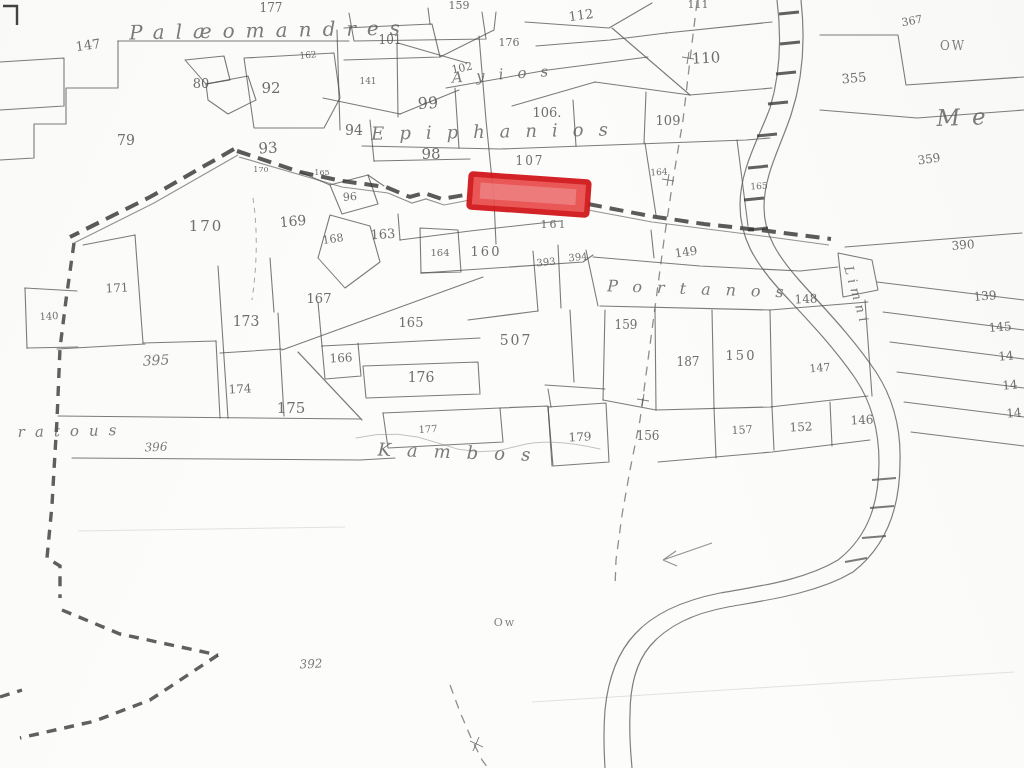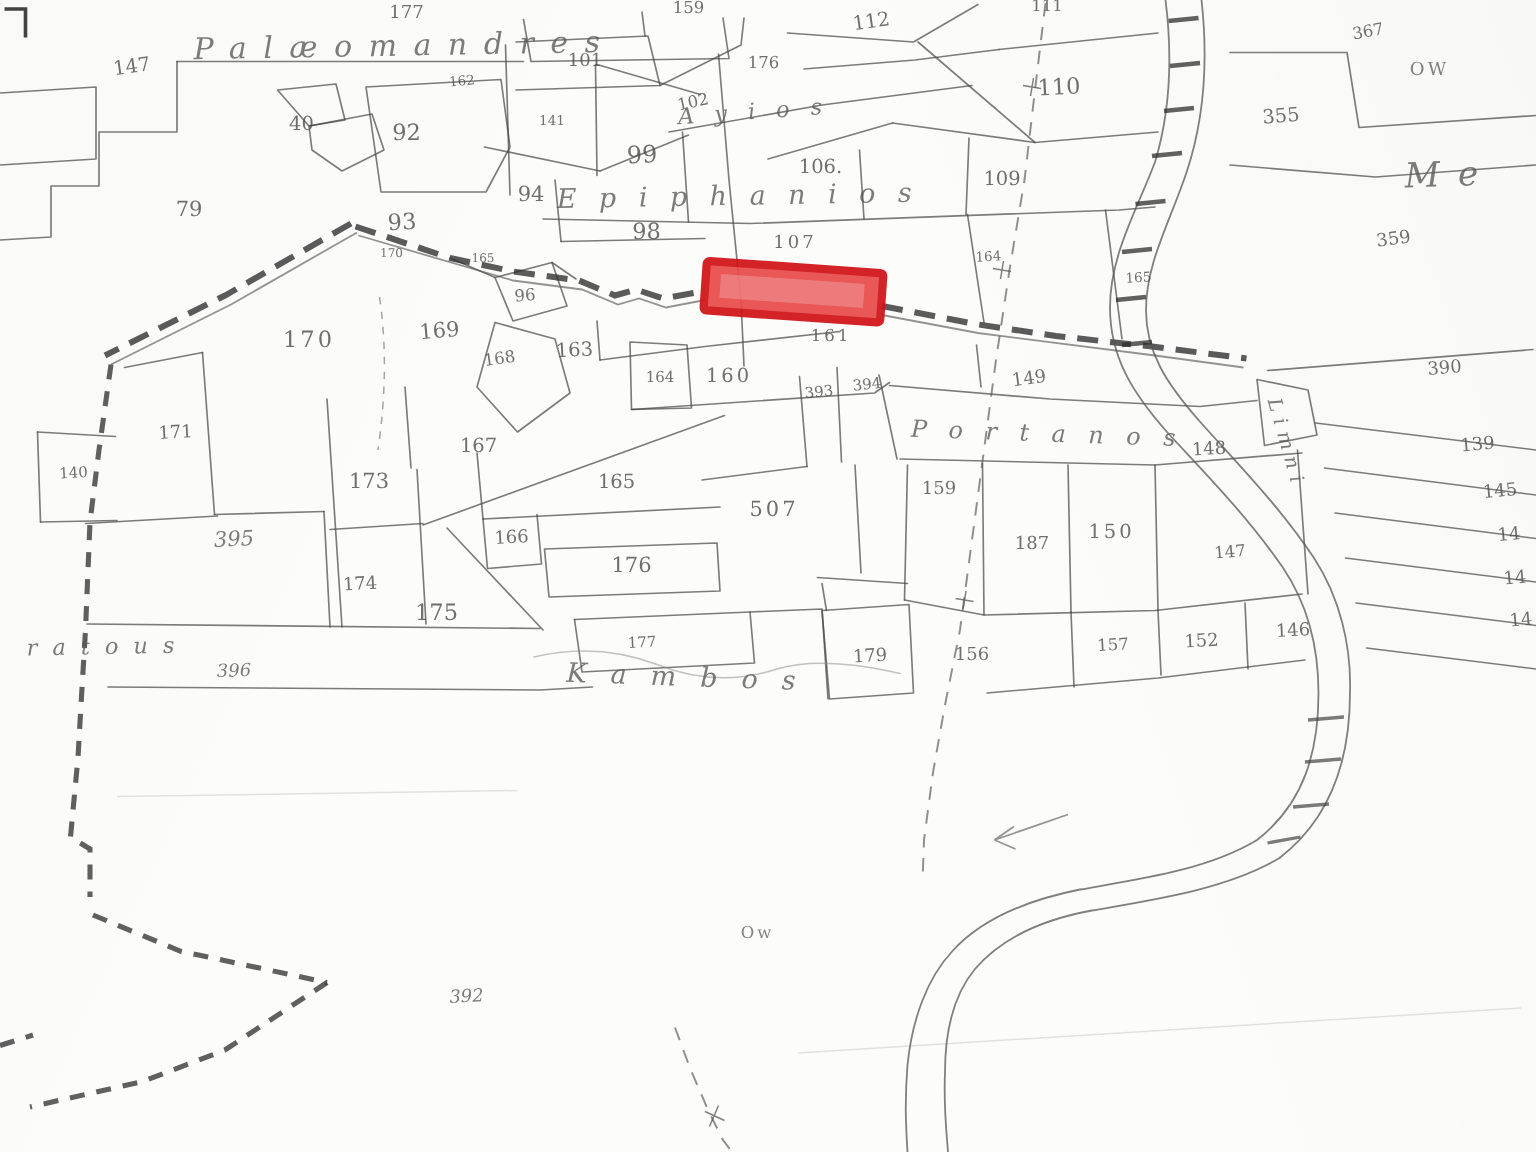--- a/index.html
+++ b/index.html
@@ -194,21 +194,21 @@
       <span class="lbl num" style="left: 581px; top: 15px; font-size: 13px; transform: translate(-50%, -50%) rotate(-8deg);">112</span>
       <span class="lbl num" style="left: 698px; top: 4px; font-size: 11px; transform: translate(-50%, -50%) rotate(0deg);">111</span>
       <span class="lbl num" style="left: 912px; top: 21px; font-size: 11px; transform: translate(-50%, -50%) rotate(-10deg);">367</span>
       <span class="lbl mark" style="left: 953px; top: 46px; font-size: 12px; transform: translate(-50%, -50%) rotate(0deg);">OW</span>
       <span class="lbl num" style="left: 390px; top: 40px; font-size: 12px; transform: translate(-50%, -50%) rotate(0deg);">101</span>
       <span class="lbl num" style="left: 308px; top: 55px; font-size: 9px; transform: translate(-50%, -50%) rotate(-5deg);">162</span>
       <span class="lbl num" style="left: 462px; top: 68px; font-size: 11px; transform: translate(-50%, -50%) rotate(-12deg);">102</span>
       <span class="lbl num" style="left: 509px; top: 42px; font-size: 11px; transform: translate(-50%, -50%) rotate(0deg);">176</span>
       <span class="lbl num" style="left: 706px; top: 58px; font-size: 15px; transform: translate(-50%, -50%) rotate(-3deg);">110</span>
       <span class="lbl num" style="left: 854px; top: 78px; font-size: 13px; transform: translate(-50%, -50%) rotate(-5deg);">355</span>
-      <span class="lbl num" style="left: 201px; top: 83px; font-size: 13px; transform: translate(-50%, -50%) rotate(0deg);">40</span>
+      <span class="lbl num" style="left: 201px; top: 83px; font-size: 13px; transform: translate(-50%, -50%) rotate(0deg);">80</span>
       <span class="lbl num" style="left: 271px; top: 88px; font-size: 15px; transform: translate(-50%, -50%) rotate(0deg);">92</span>
       <span class="lbl num" style="left: 368px; top: 81px; font-size: 9px; transform: translate(-50%, -50%) rotate(0deg);">141</span>
       <span class="lbl num" style="left: 428px; top: 103px; font-size: 16px; transform: translate(-50%, -50%) rotate(-3deg);">99</span>
       <span class="lbl num" style="left: 547px; top: 112px; font-size: 13px; transform: translate(-50%, -50%) rotate(0deg);">106.</span>
       <span class="lbl num" style="left: 668px; top: 120px; font-size: 13px; transform: translate(-50%, -50%) rotate(0deg);">109</span>
       <span class="lbl num" style="left: 126px; top: 140px; font-size: 14px; transform: translate(-50%, -50%) rotate(0deg);">79</span>
       <span class="lbl num" style="left: 268px; top: 148px; font-size: 15px; transform: translate(-50%, -50%) rotate(-3deg);">93</span>
       <span class="lbl num" style="left: 354px; top: 130px; font-size: 14px; transform: translate(-50%, -50%) rotate(0deg);">94</span>
       <span class="lbl num" style="left: 431px; top: 154px; font-size: 15px; transform: translate(-50%, -50%) rotate(0deg); text-align: right;">98</span>
       <span class="lbl num" style="left: 530px; top: 161px; font-size: 12px; letter-spacing: 2px; transform: translate(-50%, -50%) rotate(0deg);">107</span>

